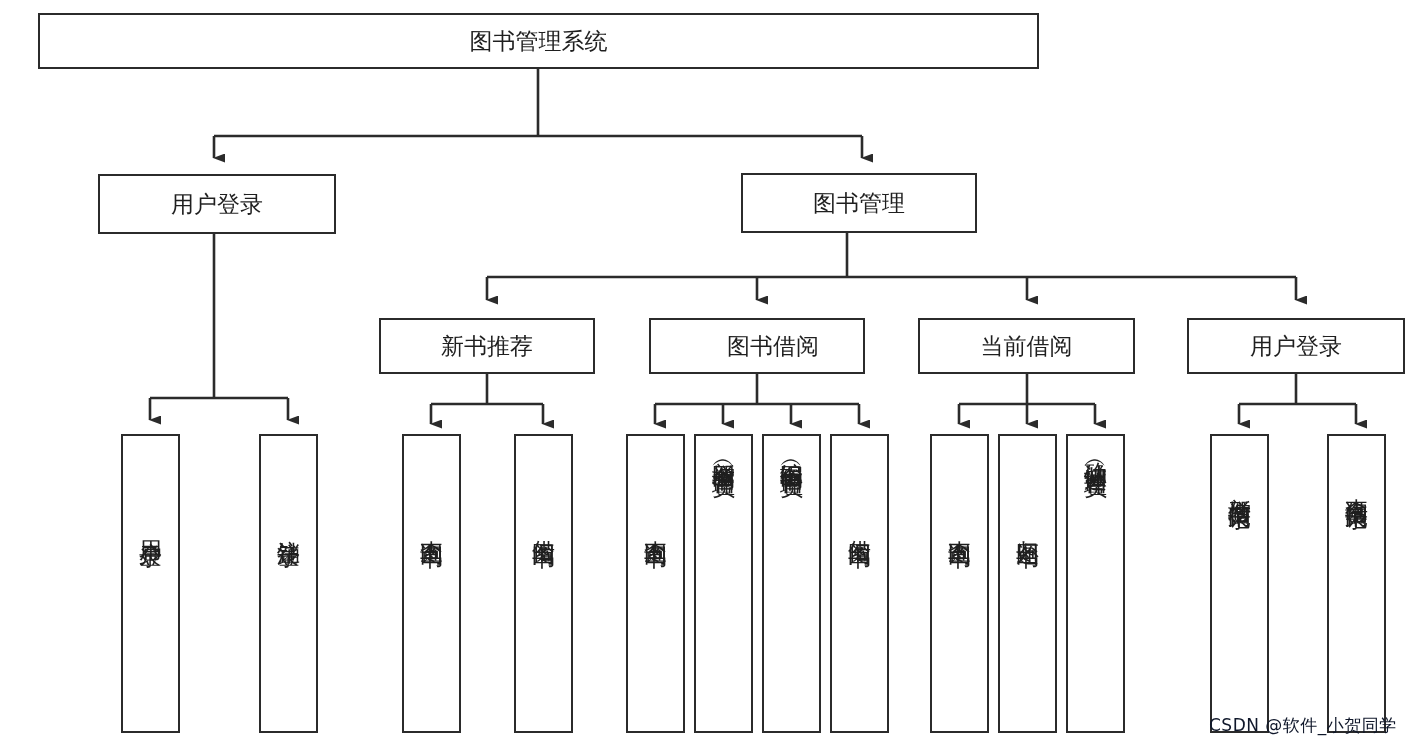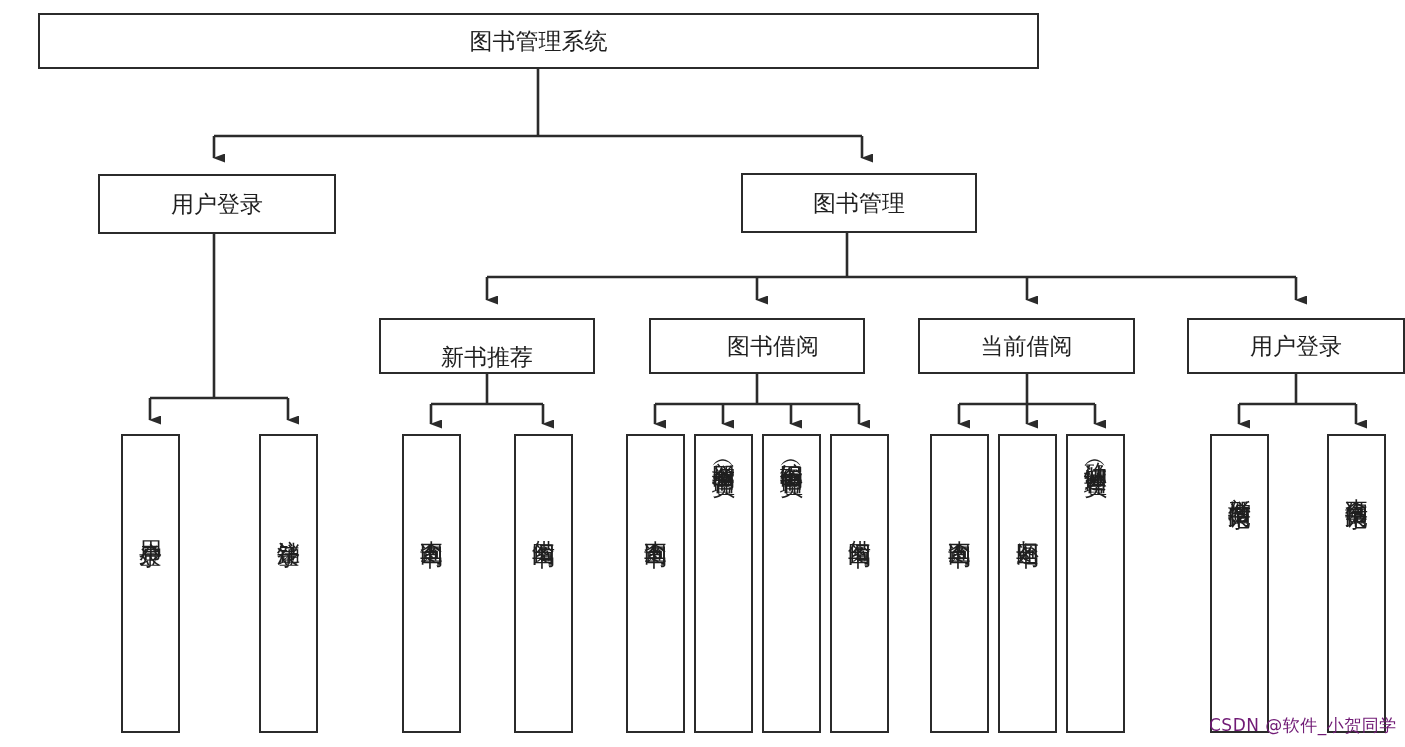--- a/index.html
+++ b/index.html
@@ -53,21 +53,21 @@
     writing-mode: vertical-rl;
     text-orientation: upright;
     font-size: 23px;
     line-height: 1.0;
     letter-spacing: 2px;
     white-space: nowrap;
   }
   .watermark {
     position: absolute;
     font-size: 17px;
-    color: #701a75;
+    color: #0f172a;
     white-space: nowrap;
     letter-spacing: 0.5px;
   }
 </style>
 </head>
 <body>
 
 <div id="canvas">
 
   <svg class="edges" viewBox="0 0 1405 747">
@@ -125,21 +125,21 @@
   </div>
 
   <div class="node horiz" style="left:81px; top:174px; width:238px; height:60px;">
     <span class="label">用户登录</span>
   </div>
 
   <div class="node horiz" style="left:712px; top:173px; width:236px; height:60px;margin-left:12px;">
     <span class="label">图书管理</span>
   </div>
 
-  <div class="node horiz" style="left:362px; top:318px; width:216px; height:56px;align-items:flex-end;">
+  <div class="node horiz" style="left:362px; top:318px; width:216px; height:56px;">
     <span class="label">新书推荐</span>
   </div>
 
   <div class="node horiz" style="left:632px; top:318px; width:216px; height:56px;padding-left:32px;">
     <span class="label">图书借阅</span>
   </div>
 
   <div class="node horiz" style="left:901px; top:318px; width:217px; height:56px;">
     <span class="label">当前借阅</span>
   </div>

